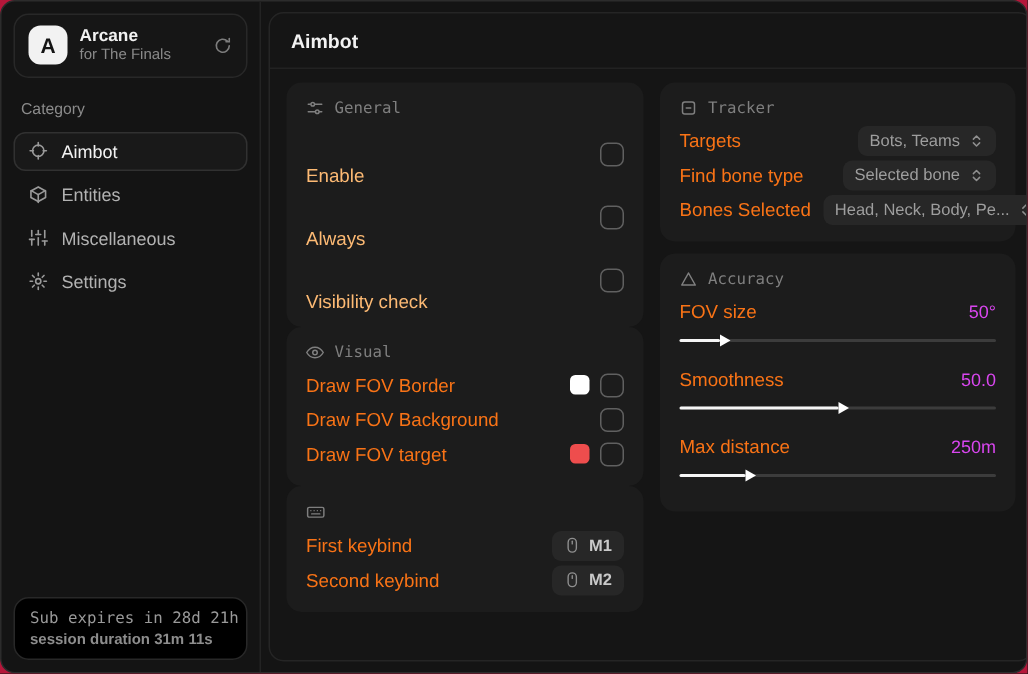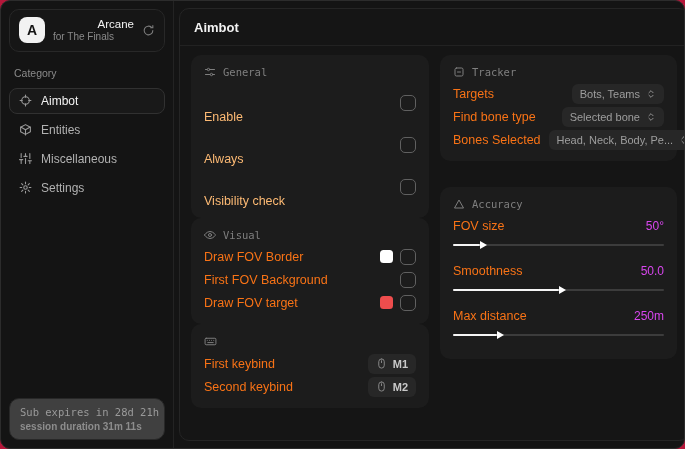--- a/index.html
+++ b/index.html
@@ -31,21 +31,21 @@
     padding:7px 9px;
     display:flex; align-items:center; gap:8px;
   }
   .logo {
     width:26px; height:26px; border-radius:8px;
     background:#f2f2f2; color:#141414;
     font-weight:700; font-size:14px;
     display:flex; align-items:center; justify-content:center;
   }
   .brand-text { flex:1; line-height:1.25; }
-  .brand-name { font-size:11.5px; font-weight:400; color:#f2f2f2;text-align:right; }
+  .brand-name { font-size:11.5px; font-weight:700; color:#f2f2f2; }
   .brand-sub  { font-size:10px; color:#8a8a8a; }
   .icon-btn { color:#7d7d7d; display:flex; align-items:center; }
   .category {
     font-size:10.5px; color:#8b8b8b;
     margin:15px 5px 9px 5px;
   }
   .nav { display:flex; flex-direction:column; gap:3px; }
   .nav-item {
     display:flex; align-items:center; gap:9px;
     padding:5px 9px; border-radius:8px;
@@ -53,21 +53,21 @@
     color:#b2b2b2; font-size:12px;
     cursor:pointer; height:26px;
   }
   .nav-item.active {
     border-color:#313131; background:#191919; color:#f2f2f2;
   }
   .nav-item .nv-icon { display:flex; align-items:center; color:#9a9a9a; }
   .spacer { flex:1; }
   .footer-box {
     border:1px solid #282828; border-radius:10px;
-    background:#404040;
+    background:#000000;
     padding:7px 10px;
   }
   .sub-line {
     font-family:"DejaVu Sans Mono", monospace;
     font-size:10.5px; color:#9a9a9a; margin-bottom:3px;
     white-space:nowrap;
   }
   .dur-line { font-size:10px; font-weight:700; color:#8d8d8d; white-space:nowrap; }
 
   
@@ -83,21 +83,21 @@
     padding:11px 14px 10px 14px;
     border-bottom:1px solid #222222;
     font-size:13px; font-weight:700; color:#f2f2f2;
   }
   .content {
     display:flex; gap:11px; padding:9px 11px;
     align-items:flex-start;
   }
   .col { display:flex; flex-direction:column; }
   .col-left  { width:238px; }
-  .col-right { width:237px; gap:26px; }
+  .col-right { width:237px; gap:8px; }
 
   .card {
     background:#1c1c1c; border-radius:10px;
     padding:9px 13px 10px 13px;
   }
   .card-title {
     display:flex; align-items:center; gap:7px;
     font-family:"DejaVu Sans Mono", monospace;
     font-size:10.5px; color:#7f7f7f;
     margin:2px 0 4px 0;
@@ -278,21 +278,21 @@
               <span>Visual</span>
             </div>
             <div class="row">
               <span class="row-label">Draw FOV Border</span>
               <span class="controls">
                 <span class="swatch" style="background: rgb(255, 255, 255);"></span>
                 <span class="checkbox"></span>
               </span>
             </div>
             <div class="row">
-              <span class="row-label">First FOV Background</span>
+              <span class="row-label">Draw FOV Background</span>
               <span class="controls">
                 <span class="checkbox"></span>
               </span>
             </div>
             <div class="row">
               <span class="row-label">Draw FOV target</span>
               <span class="controls">
                 <span class="swatch" style="background: rgb(238, 77, 77);"></span>
                 <span class="checkbox"></span>
               </span>

